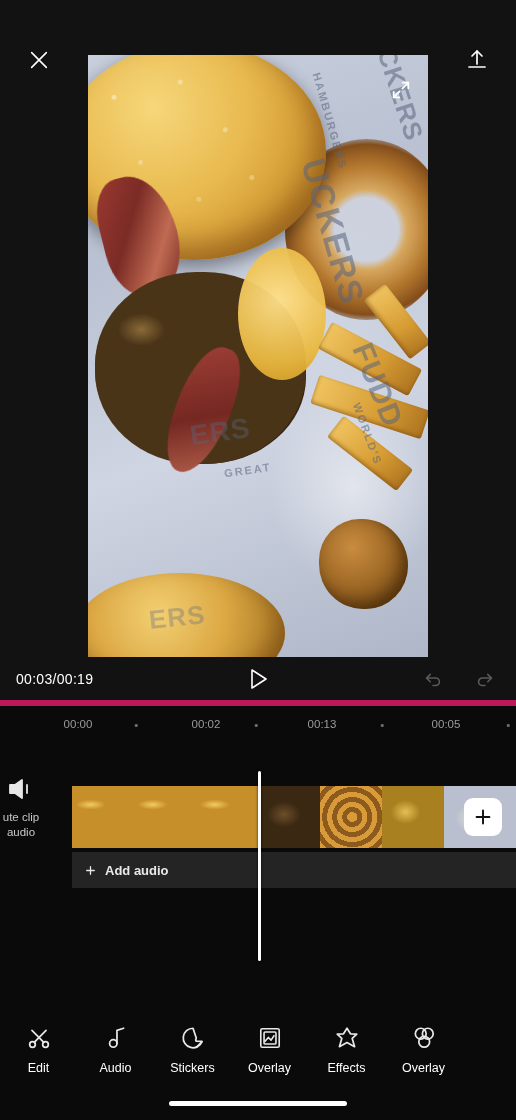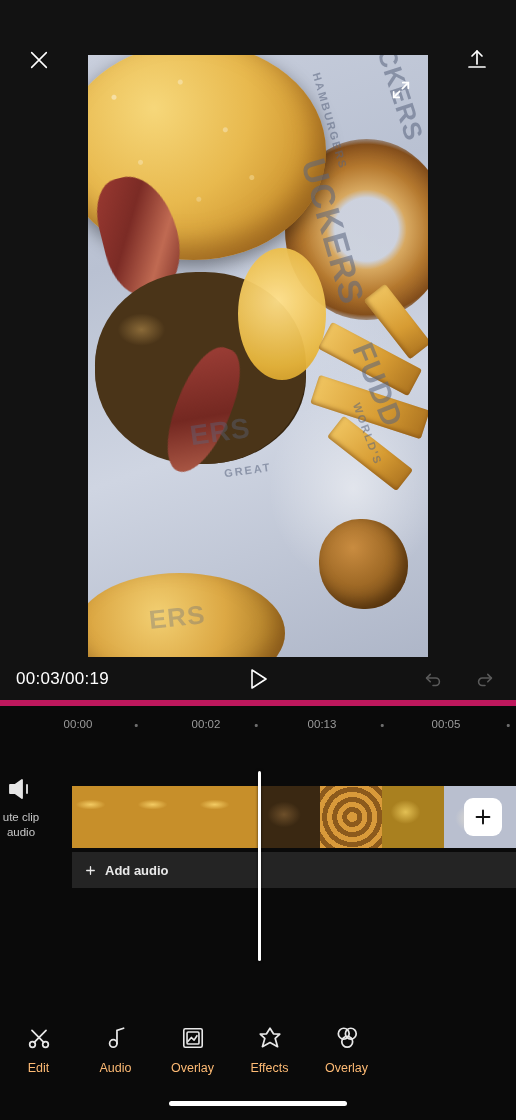--- a/index.html
+++ b/index.html
@@ -161,21 +161,21 @@
     cursor:pointer; z-index:4;
   }
 
   
   .transport {
     position:absolute; left:0; right:0; bottom:0; height:43px;
     display:flex; align-items:center;
     padding:0 16px;
   }
   .time-label {
-    color:#fff; font-size:17px; letter-spacing:.3px;
+    color:#fff; font-size:14px; letter-spacing:.3px;
     white-space:nowrap;
   }
   .play-wrap {
     position:absolute; left:0; right:0; top:0; bottom:0;
     display:flex; align-items:center; justify-content:center;
     pointer-events:none;
   }
   .play-btn { width:34px; height:30px; display:flex; align-items:center; justify-content:center; cursor:pointer; pointer-events:auto; background:none; border:none;}
   .hist { margin-left:auto; display:flex; gap:22px; align-items:center; }
   .hist-btn { width:30px; height:30px; display:flex; align-items:center; justify-content:center; background:none;border:none; cursor:pointer;}
@@ -295,21 +295,21 @@
     padding-top:14px;
     background:#0a0a0a;
     overflow:hidden;
   }
   .tool {
     flex:0 0 77px;
     display:flex; flex-direction:column; align-items:center; gap:9px;
     cursor:pointer; background:none; border:none;
   }
   .tool-ico { height:28px; display:flex; align-items:center; justify-content:center; }
-  .tool-lbl { color:#fdba74; font-size:12.5px; }
+  .tool-lbl { color:#ffffff; font-size:12.5px; }
 
   .home-bar {
     position:absolute; bottom:14px; left:50%;
     transform:translateX(-50%);
     width:178px; height:5px; border-radius:3px;
     background:#fff;
   }
 </style>
 </head>
 <body>
@@ -475,20 +475,29 @@
       <span class="tool-ico">
         <svg width="26" height="26" viewBox="0 0 24 24" fill="none" stroke="#e8e8e8" stroke-width="1.6" stroke-linecap="round">
           <circle cx="9.5" cy="17" r="3.4"></circle>
           <path d="M12.9 17 L12.9 5 L19 3"></path>
         </svg>
       </span>
       <span class="tool-lbl">Audio</span>
     </button>
 
 
+    <button class="tool">
+      <span class="tool-ico">
+        <svg width="26" height="26" viewBox="0 0 24 24" fill="none" stroke="#e8e8e8" stroke-width="1.6" stroke-linejoin="round">
+          <path d="M12 3 a9 9 0 1 0 8.4 12.2 L15 15 a3 3 0 0 1 0 -3 Z"></path>
+          <path d="M20.6 15 L14.6 21"></path>
+        </svg>
+      </span>
+      <span class="tool-lbl">Stickers</span>
+    </button>
 
     <button class="tool">
       <span class="tool-ico">
         <svg width="26" height="26" viewBox="0 0 24 24" fill="none" stroke="#e8e8e8" stroke-width="1.5" stroke-linejoin="round">
           <rect x="3.5" y="3.5" width="17" height="17" rx="1.4"></rect>
           <rect x="6.5" y="6.5" width="11" height="11" rx="1"></rect>
           <path d="M7 15.5 L10.5 11.5 L13 14 L16 9.5"></path>
         </svg>
       </span>
       <span class="tool-lbl">Overlay</span>

